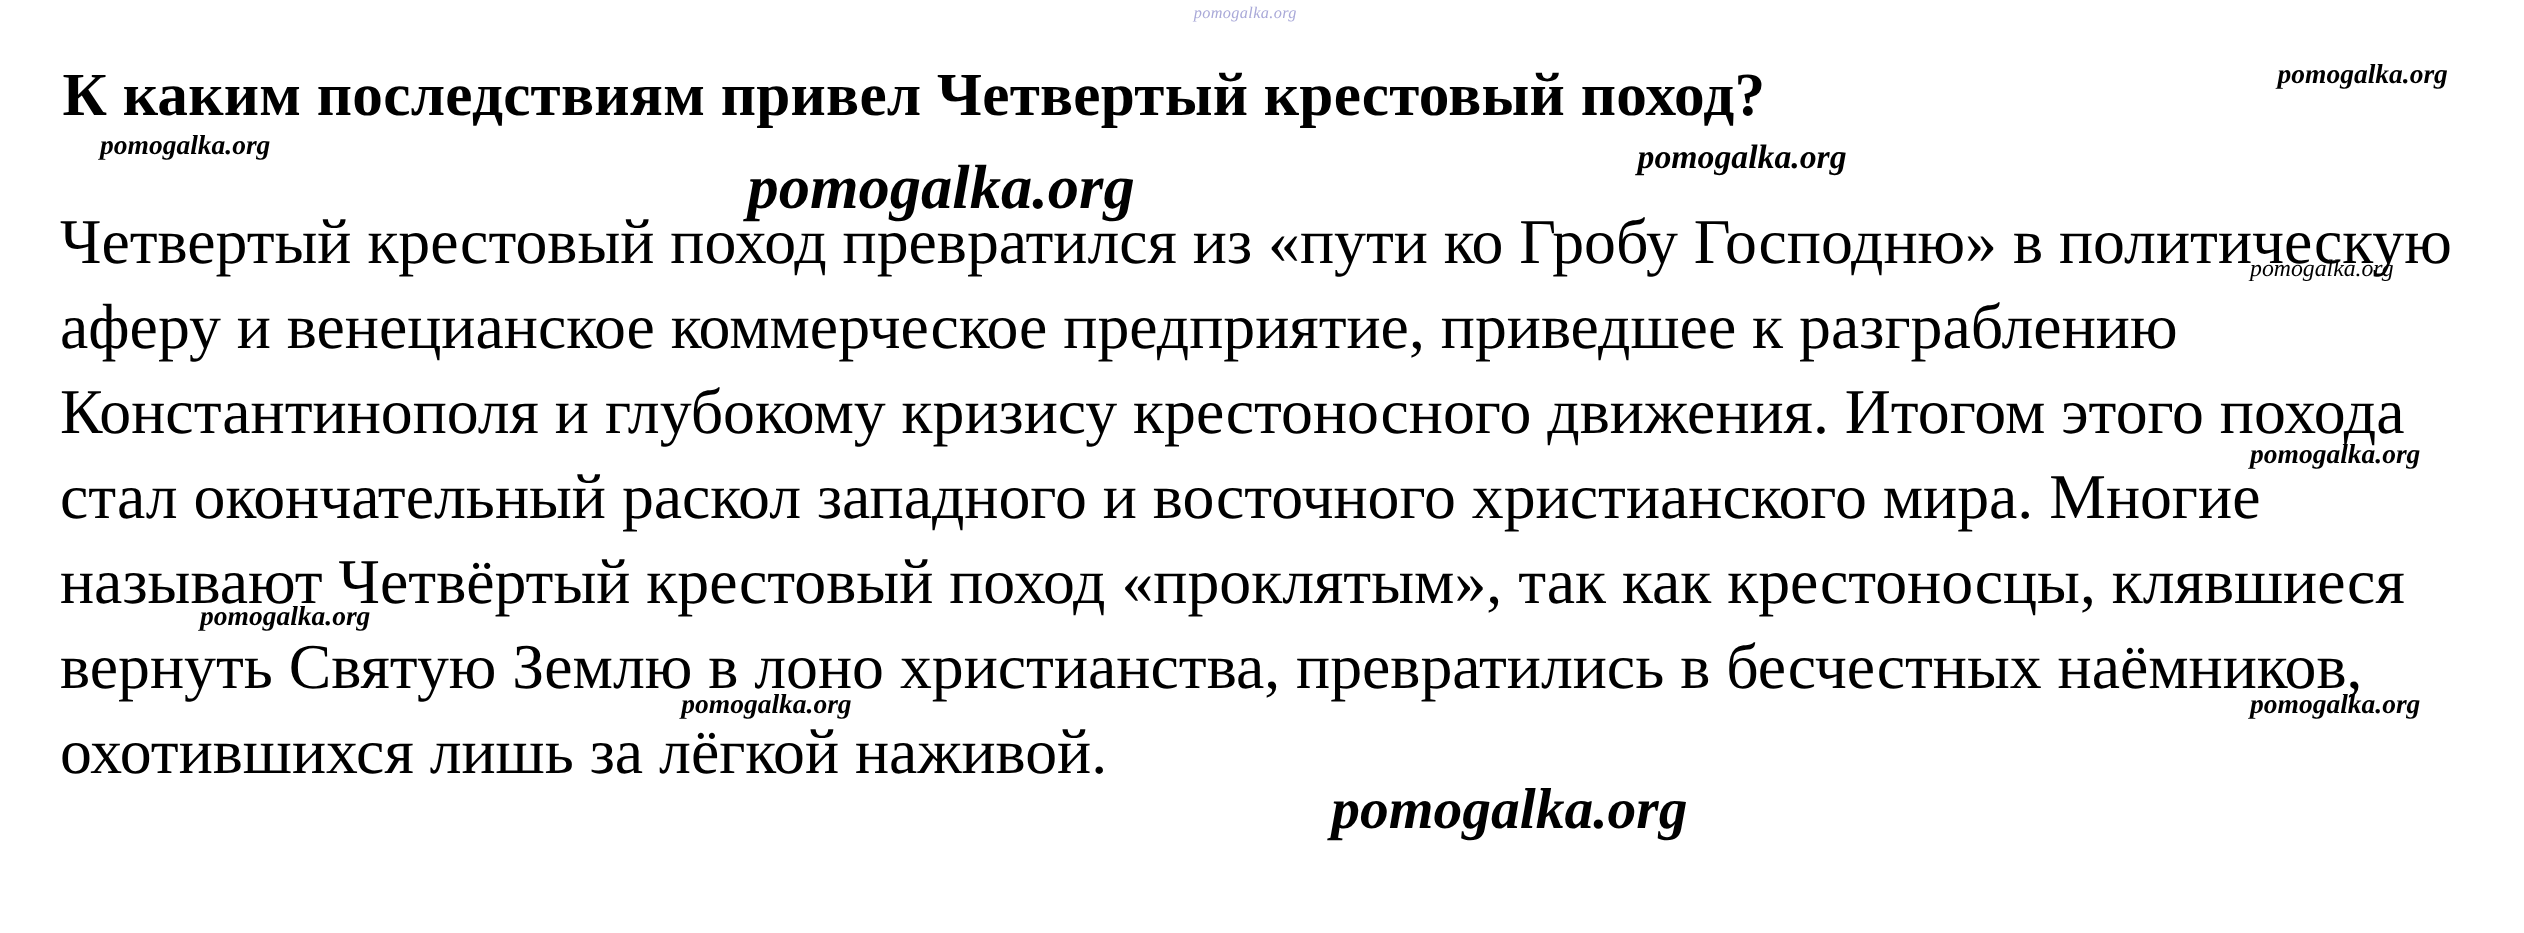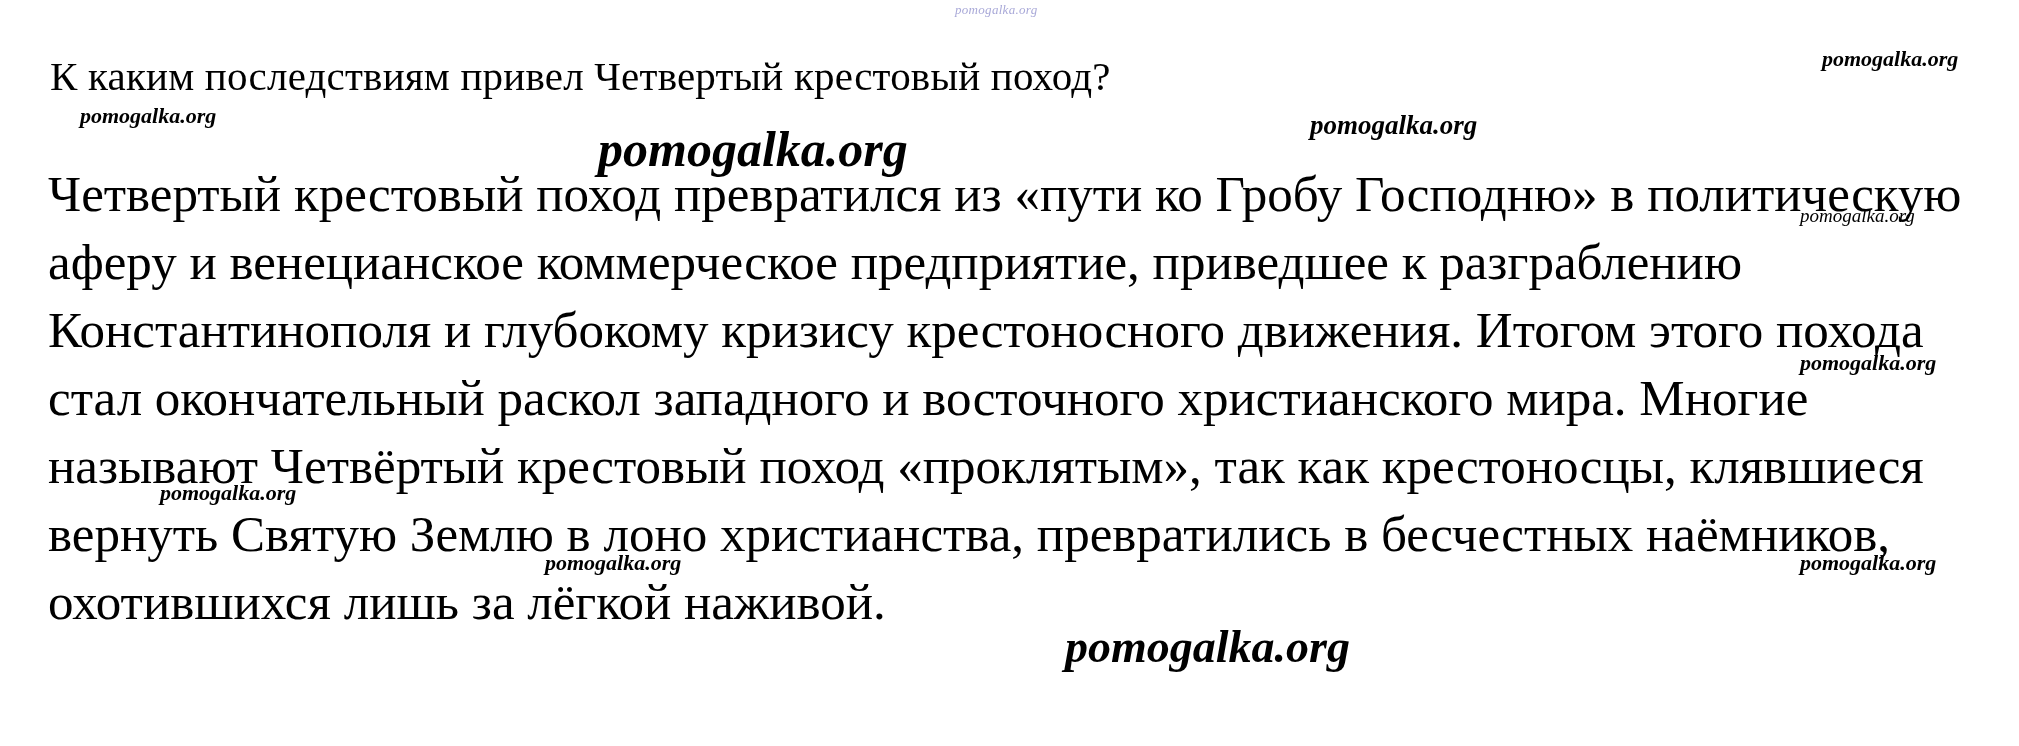--- a/index.html
+++ b/index.html
@@ -18,22 +18,22 @@
   #page {
     position: absolute;
     inset: 0;
   }
   .heading {
     position: absolute;
     left: 50px;
     top: 52px;
     width: 1750px;
     font-family: "Liberation Serif", serif;
-    font-weight: normal;
-    font-size: 41px;
+    font-weight: bold;
+    font-size: 49px;
     line-height: 48px;
     letter-spacing: 0.2px;
     color: #000000;
     white-space: nowrap;
   }
   .body-text {
     position: absolute;
     left: 48px;
     top: 160px;
     width: 1930px;

